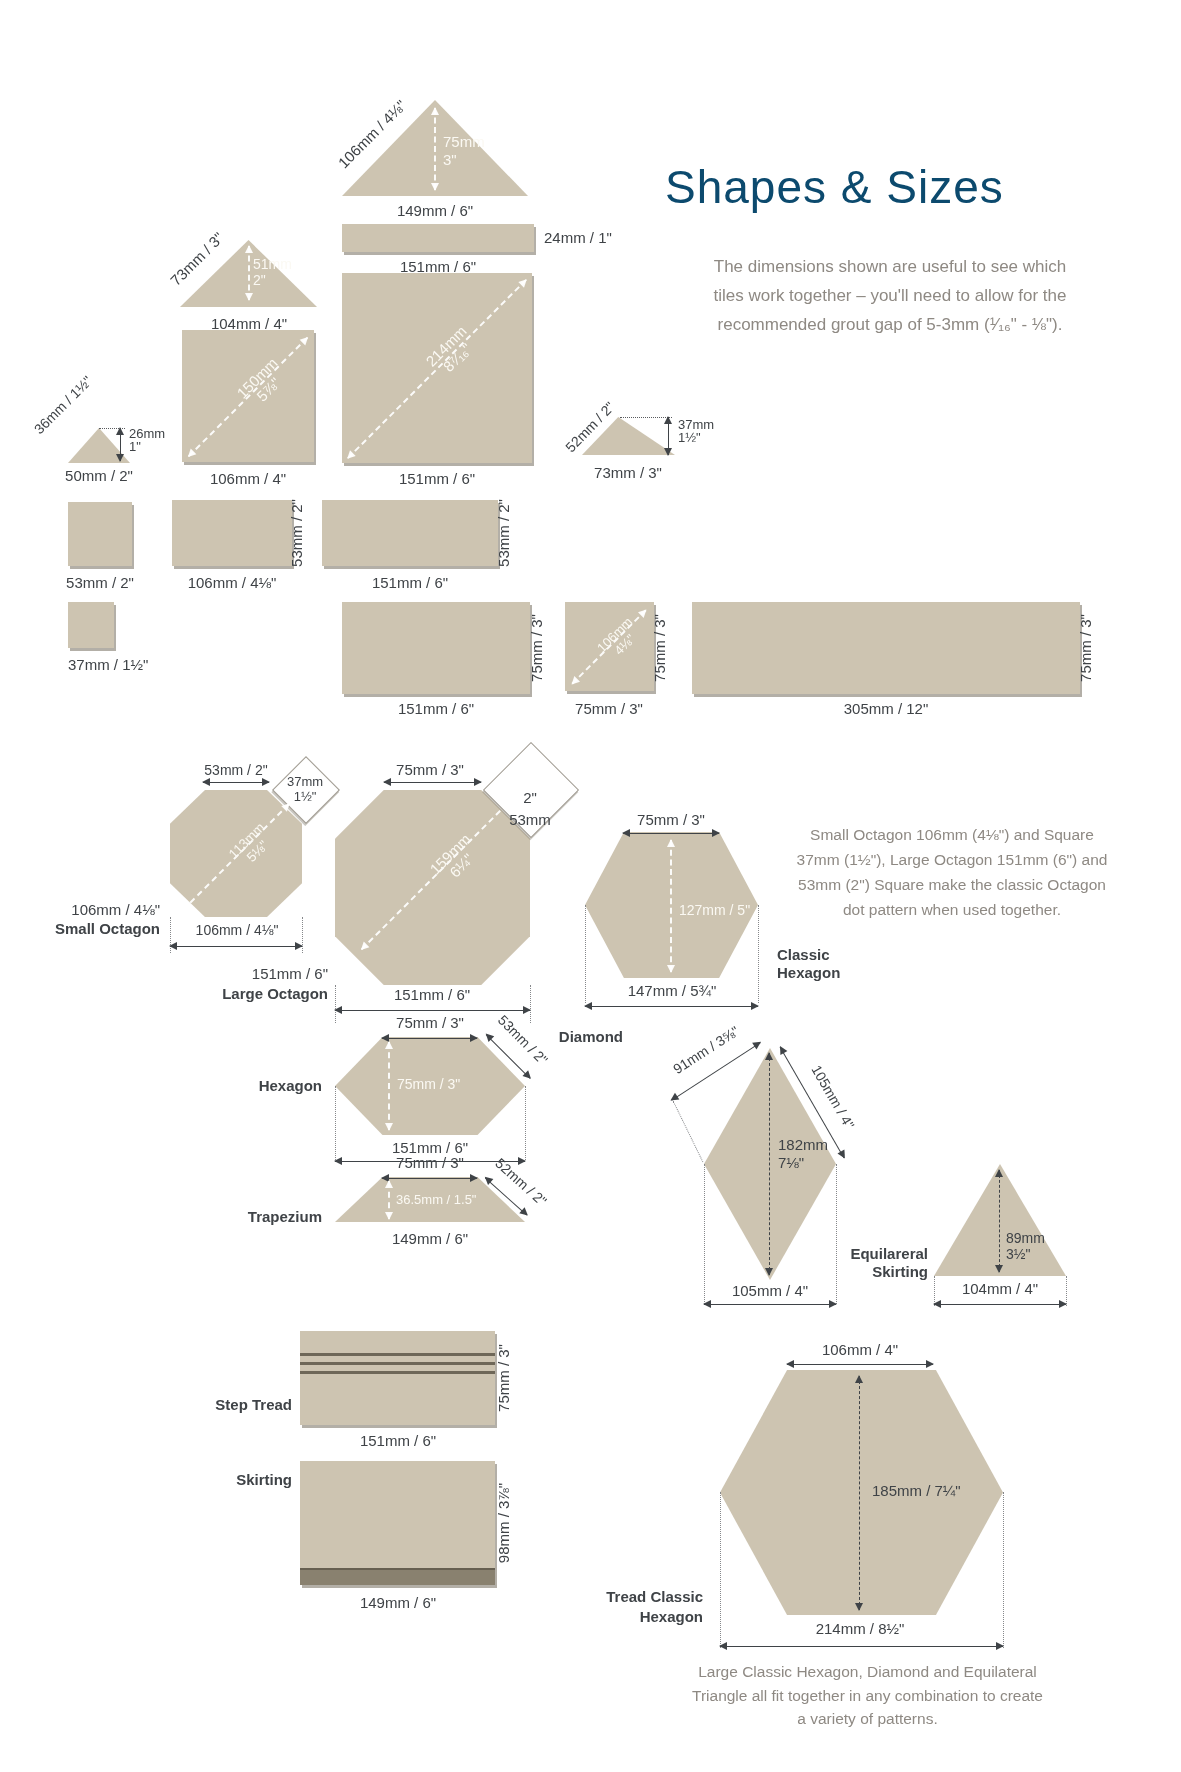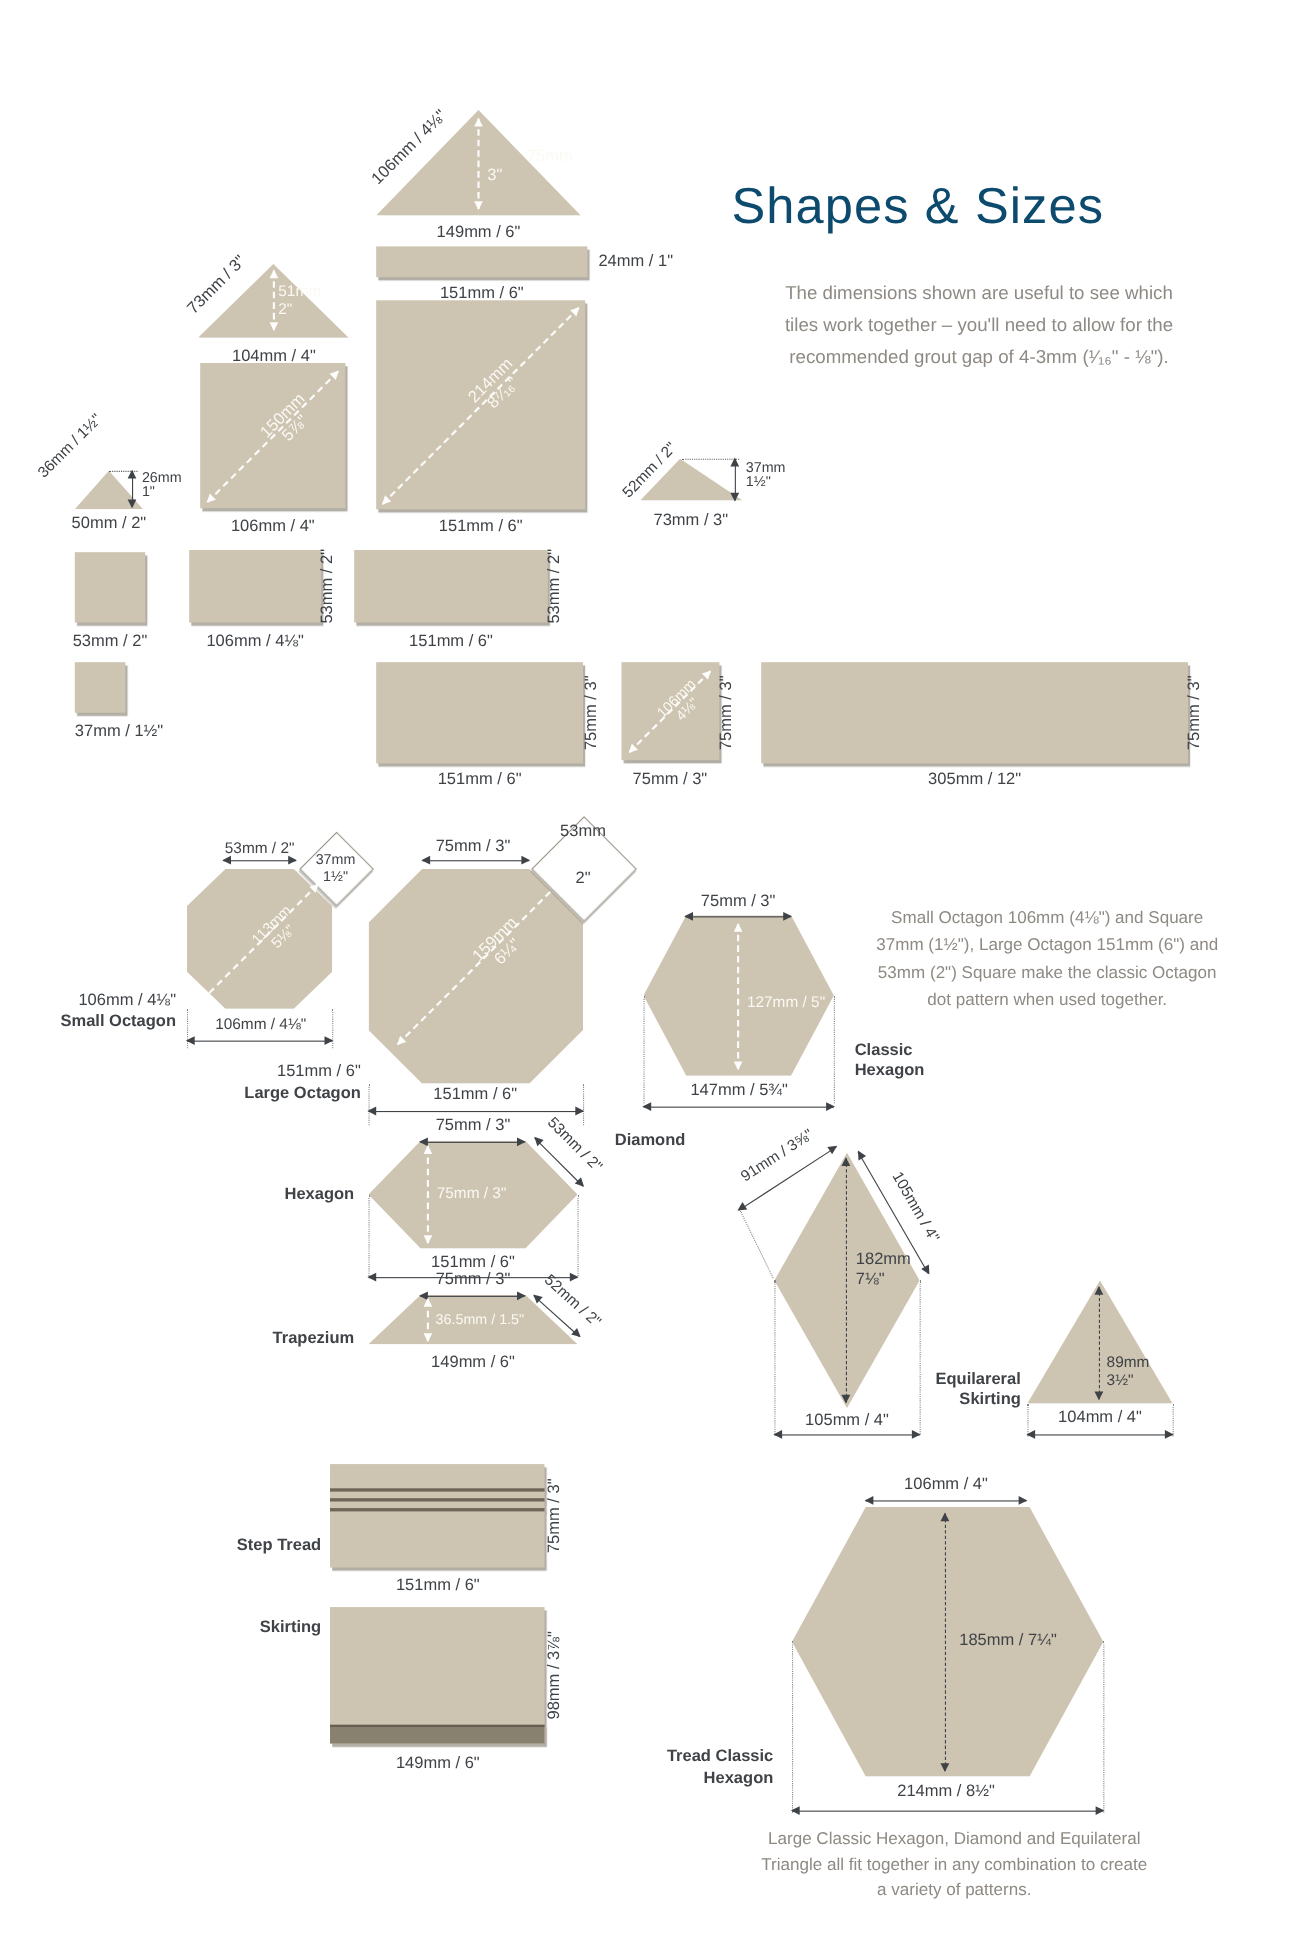--- a/index.html
+++ b/index.html
@@ -49,27 +49,27 @@
 </style>
 </head>
 <body>
 
 <div class="page">
 
   <div class="title" style="left:665px;top:160px;">Shapes &amp; Sizes</div>
   <div class="note" style="left:655px;top:252px;width:470px;line-height:29px;font-size:17px;">
     <span style="display:block">The dimensions shown are useful to see which</span>
     <span style="display:block">tiles work together – you'll need to allow for the</span>
-    <span style="display:block">recommended grout gap of 4-3mm (¹⁄₁₆" - ⅛").</span>
+    <span style="display:block">recommended grout gap of 5-3mm (¹⁄₁₆" - ⅛").</span>
   </div>
 
   <div class="tile" style="left:342px;top:100px;width:186px;height:96px;clip-path:polygon(50% 0,100% 100%,0 100%)"></div>
   <span class="lbl" style="left:372px;top:134px;transform:translate(-50%,-50%) rotate(-45deg)">106mm / 4⅛"</span>
   <div class="vdashw" style="left:434px;top:108px;height:82px;"></div>
-  <span class="lbl w" style="left:443px;top:133px;margin-left:36px;">75mm</span>
+  <span class="lbl w" style="left:443px;top:133px;">75mm</span>
   <span class="lbl w" style="left:443px;top:151px;">3"</span>
   <span class="lbl c" style="left:435px;top:202px;">149mm / 6"</span>
 
   <div class="tile" style="left:342px;top:224px;width:192px;height:28px;"></div>
   <span class="lbl" style="left:544px;top:229px;">24mm / 1"</span>
   <span class="lbl c" style="left:438px;top:258px;">151mm / 6"</span>
 
   <div class="tile" style="left:180px;top:240px;width:137px;height:67px;clip-path:polygon(50% 0,100% 100%,0 100%)"></div>
   <span class="lbl" style="left:197px;top:259px;transform:translate(-50%,-50%) rotate(-45deg)">73mm / 3"</span>
   <div class="vdashw" style="left:248px;top:246px;height:54px;"></div>
@@ -155,21 +155,21 @@
   <span class="lbl ra b" style="left:160px;top:920px;">Small Octagon</span>
   <div class="dotv" style="left:170px;top:917px;height:36px;"></div>
   <div class="dotv" style="left:302px;top:917px;height:36px;"></div>
   <span class="lbl md c" style="left:237px;top:922px;">106mm / 4⅛"</span>
   <div class="harr" style="left:170px;top:946px;width:132px;"></div>
 
   <div class="tile" style="left:335px;top:790px;width:195px;height:195px;clip-path:polygon(25% 0,75% 0,100% 25%,100% 75%,75% 100%,25% 100%,0 75%,0 25%)"></div>
   <span class="lbl c" style="left:430px;top:761px;">75mm / 3"</span>
   <div class="harr" style="left:384px;top:782px;width:97px;"></div>
   <div class="dot" style="left:497px;top:756px;width:66px;height:66px;"></div>
-  <span class="lbl" style="left:530px;top:756px;transform:translate(-50%,-50%)">53mm</span>
+  <span class="lbl" style="left:530px;top:820px;transform:translate(-50%,-50%)">53mm</span>
   <span class="lbl" style="left:530px;top:798px;transform:translate(-50%,-50%)">2"</span>
   <div class="ddashw" style="left:330px;top:872px;width:216px;transform:rotate(-45deg)"></div>
   <div class="dlbl" style="left:456px;top:860px;transform:translate(-50%,-50%) rotate(-45deg)">
     <span style="display:block">159mm</span>
     <span style="display:block">6¼"</span>
   </div>
   <span class="lbl ra" style="left:328px;top:965px;">151mm / 6"</span>
   <span class="lbl ra b" style="left:328px;top:985px;">Large Octagon</span>
   <div class="dotv" style="left:335px;top:985px;height:38px;"></div>
   <div class="dotv" style="left:530px;top:985px;height:38px;"></div>

